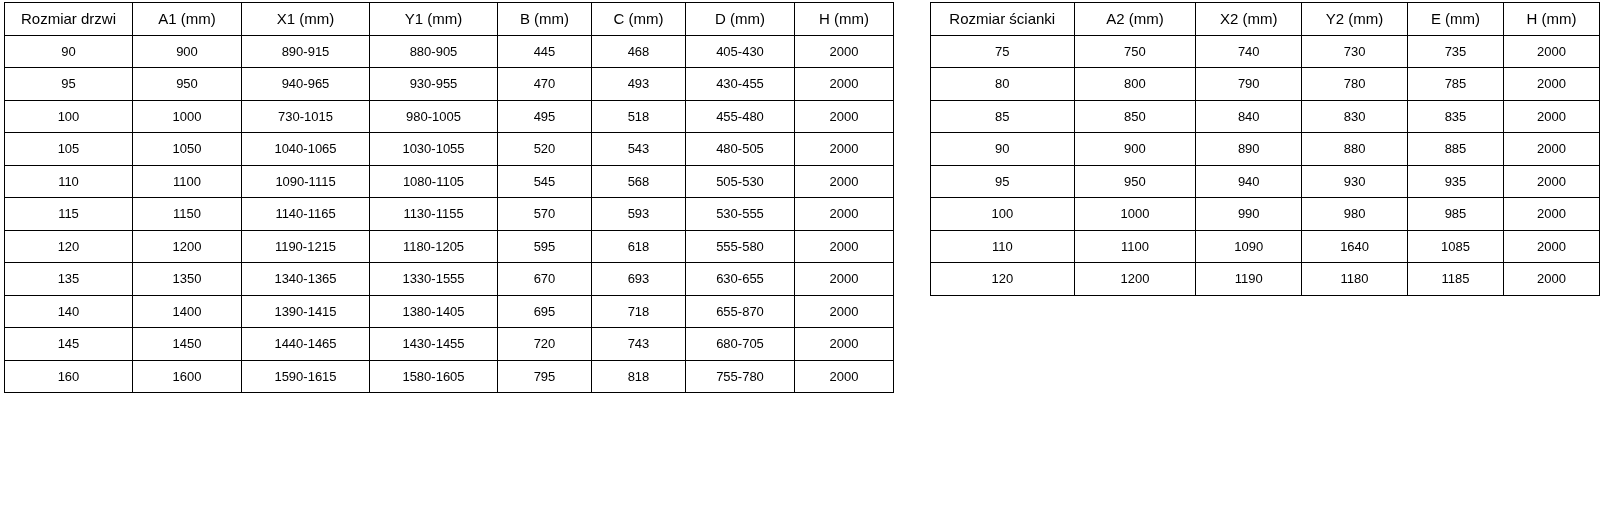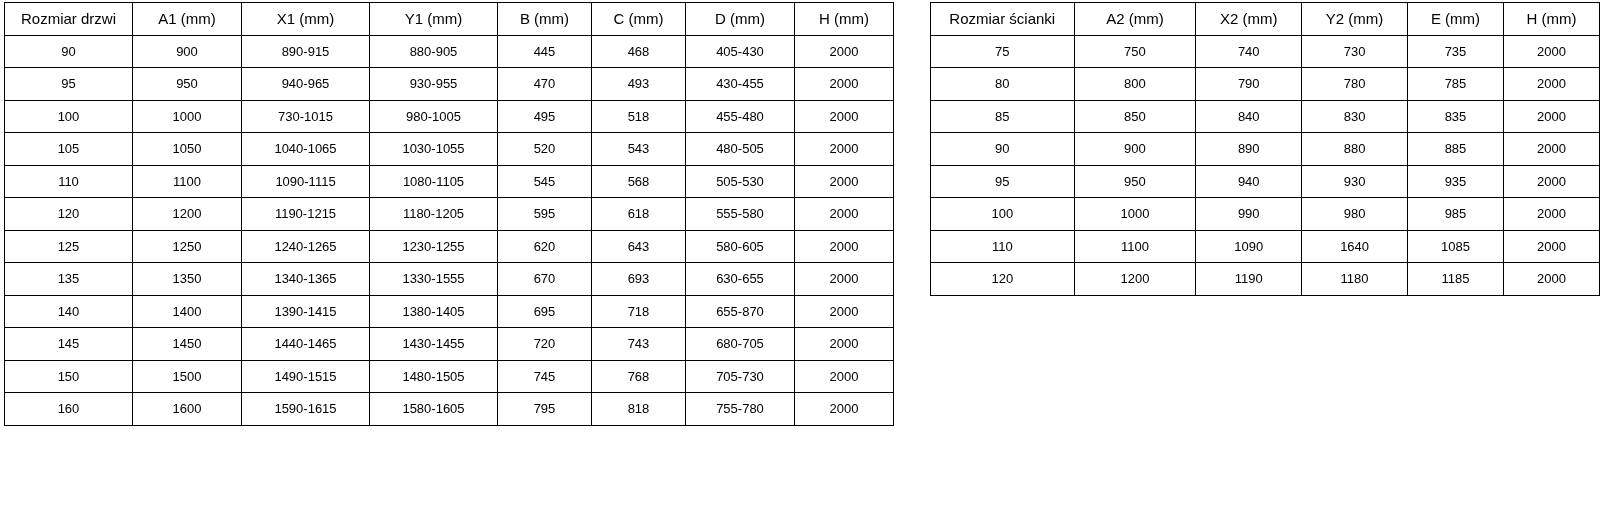--- a/index.html
+++ b/index.html
@@ -132,40 +132,40 @@
             <td>110</td>
             <td>1100</td>
             <td>1090-1115</td>
             <td>1080-1105</td>
             <td>545</td>
             <td>568</td>
             <td>505-530</td>
             <td>2000</td>
           </tr>
           <tr>
+            <td>115</td>
+            <td>1150</td>
+            <td>1140-1165</td>
+            <td>1130-1155</td>
+            <td>570</td>
+            <td>593</td>
+            <td>530-555</td>
+            <td>2000</td>
+          </tr>
+          <tr>
             <td>120</td>
             <td>1200</td>
             <td>1190-1215</td>
             <td>1180-1205</td>
             <td>595</td>
             <td>618</td>
             <td>555-580</td>
             <td>2000</td>
           </tr>
           <tr>
-            <td>125</td>
-            <td>1250</td>
-            <td>1240-1265</td>
-            <td>1230-1255</td>
-            <td>620</td>
-            <td>643</td>
-            <td>580-605</td>
-            <td>2000</td>
-          </tr>
-          <tr>
             <td>135</td>
             <td>1350</td>
             <td>1340-1365</td>
             <td>1330-1555</td>
             <td>670</td>
             <td>693</td>
             <td>630-655</td>
             <td>2000</td>
           </tr>
           <tr>
@@ -179,30 +179,20 @@
             <td>2000</td>
           </tr>
           <tr>
             <td>145</td>
             <td>1450</td>
             <td>1440-1465</td>
             <td>1430-1455</td>
             <td>720</td>
             <td>743</td>
             <td>680-705</td>
-            <td>2000</td>
-          </tr>
-          <tr>
-            <td>150</td>
-            <td>1500</td>
-            <td>1490-1515</td>
-            <td>1480-1505</td>
-            <td>745</td>
-            <td>768</td>
-            <td>705-730</td>
             <td>2000</td>
           </tr>
           <tr>
             <td>160</td>
             <td>1600</td>
             <td>1590-1615</td>
             <td>1580-1605</td>
             <td>795</td>
             <td>818</td>
             <td>755-780</td>

